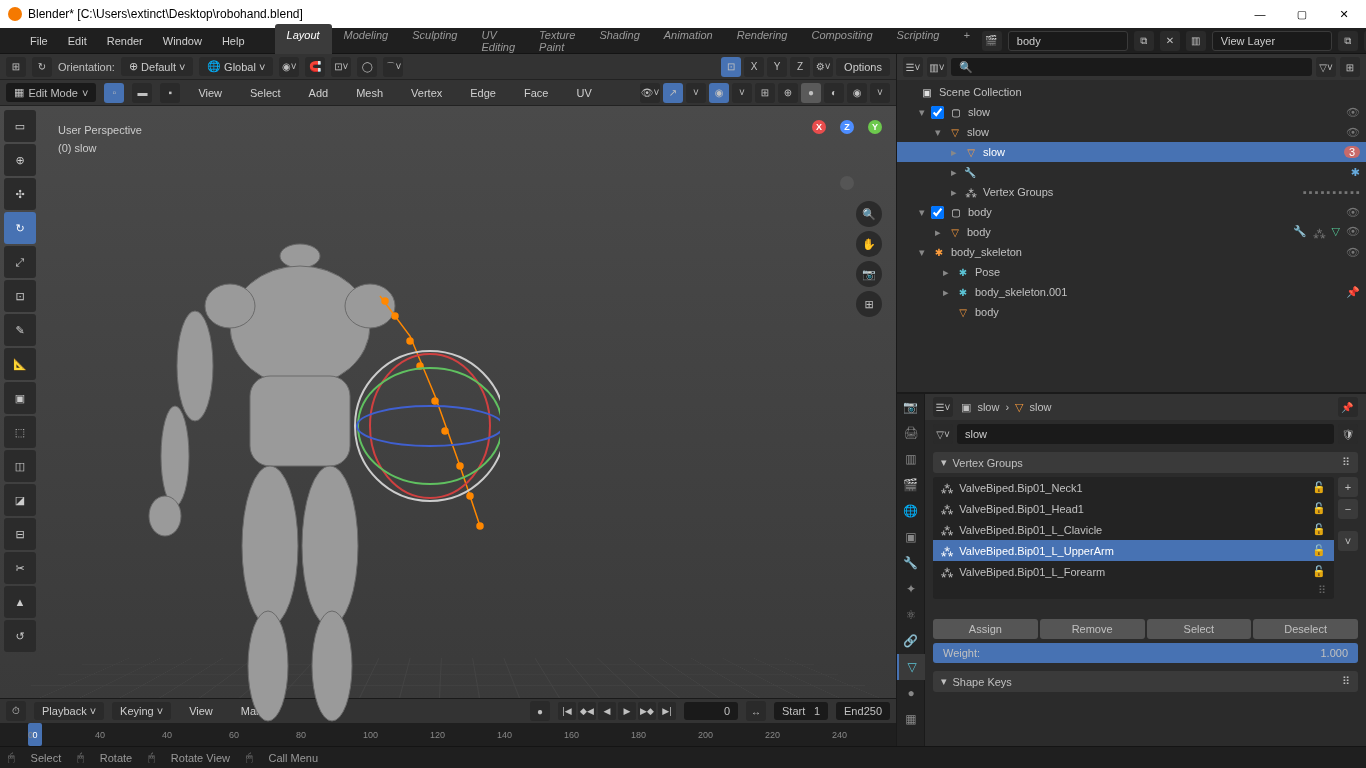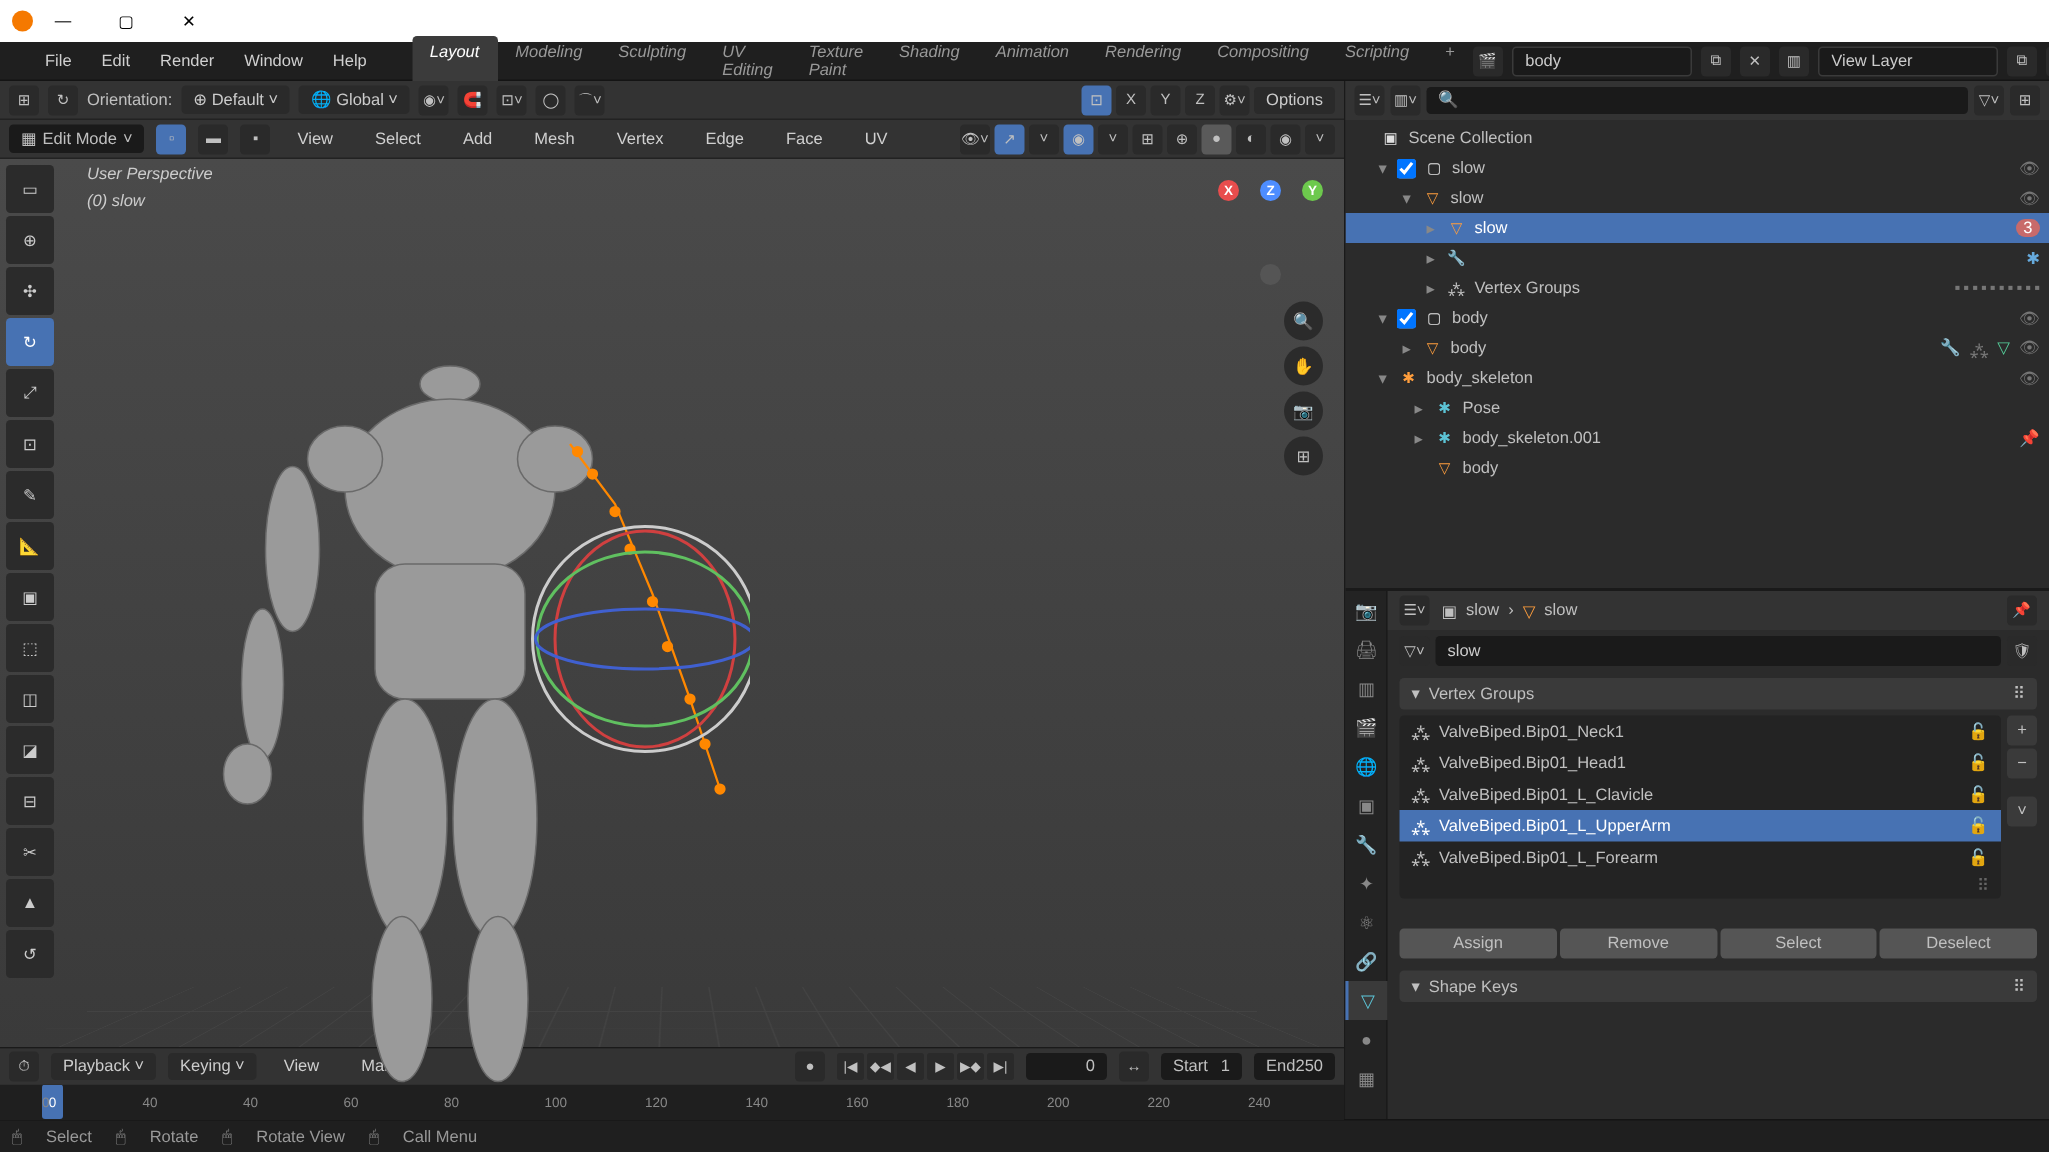--- a/index.html
+++ b/index.html
@@ -23,21 +23,21 @@
 .hdr-btn { background: #2a2a2a; padding: 3px 8px; border-radius: 3px; color: #ccc; cursor: pointer; display: flex; align-items: center; gap: 3px; }
 .icon-btn { width: 20px; height: 20px; background: #2a2a2a; border-radius: 3px; display: flex; align-items: center; justify-content: center; cursor: pointer; font-size: 10px; }
 .icon-btn.blue { background: #4772b3; }
 .viewport-toolbar { height: 26px; background: #333; display: flex; align-items: center; padding: 0 6px; gap: 8px; border-bottom: 1px solid #222; }
 .mode-select { background: #1a1a1a; padding: 3px 8px; border-radius: 3px; display: flex; align-items: center; gap: 4px; }
 .toolbar-right { margin-left: auto; display: flex; gap: 3px; align-items: center; }
 .viewport-body { flex: 1; position: relative; background: linear-gradient(180deg, #4a4a4a 0%, #3a3a3a 100%); }
 .toolbar-left { position: absolute; left: 4px; top: 4px; display: flex; flex-direction: column; gap: 2px; }
 .tool-btn { width: 32px; height: 32px; background: #2b2b2b; border-radius: 3px; display: flex; align-items: center; justify-content: center; cursor: pointer; color: #ccc; }
 .tool-btn.active { background: #4772b3; color: #fff; }
-.viewport-info { position: absolute; left: 58px; top: 2px; color: #ccc; line-height: 1.6; font-style: italic; }
+.viewport-info { position: absolute; left: 58px; top: 16px; color: #ccc; line-height: 1.6; }
 .gizmo-nav { position: absolute; right: 14px; top: 14px; width: 70px; height: 70px; }
 .axis-dot { position: absolute; width: 14px; height: 14px; border-radius: 50%; font-size: 9px; display: flex; align-items: center; justify-content: center; color: #fff; font-weight: bold; }
 .side-buttons { position: absolute; right: 14px; top: 95px; display: flex; flex-direction: column; gap: 4px; }
 .side-btn { width: 26px; height: 26px; background: #2b2b2b; border-radius: 50%; display: flex; align-items: center; justify-content: center; cursor: pointer; }
 .character { position: absolute; left: 100px; top: 100px; width: 400px; height: 520px; }
 .grid-floor { position: absolute; bottom: 0; left: 0; right: 0; height: 150px; background: repeating-linear-gradient(90deg, transparent, transparent 39px, #555 39px, #555 40px), repeating-linear-gradient(0deg, transparent, transparent 39px, #555 39px, #555 40px); opacity: 0.3; transform: perspective(500px) rotateX(70deg); transform-origin: bottom; }
 .right-panel { width: 470px; display: flex; flex-direction: column; background: #2b2b2b; border-left: 1px solid #1a1a1a; }
 .outliner { flex: 0 0 340px; display: flex; flex-direction: column; background: #2b2b2b; border-bottom: 2px solid #1a1a1a; }
 .outliner-header { height: 26px; background: #333; display: flex; align-items: center; padding: 0 6px; gap: 4px; }
 .outliner-search { flex: 1; background: #1a1a1a; border: none; color: #ccc; padding: 3px 8px; border-radius: 3px; height: 18px; }
@@ -85,20 +85,21 @@
 .ico-mesh { color: #ff9e3d; }
 .ico-arm { color: #5cc4d6; }
 .ico-coll { color: #e0e0e0; }
 svg { display: block; }
 </style>
 </head>
 <body>
 
 <div class="titlebar">
   <div class="titlebar-icon"></div>
+  <div class="titlebar-title">Blender* [C:\Users\extinct\Desktop\robohand.blend]</div>
   <div class="win-controls">
     <div class="win-btn">—</div>
     <div class="win-btn">▢</div>
     <div class="win-btn">✕</div>
   </div>
 </div>
 
 <div class="menubar">
   <div class="logo"></div>
   <div class="menubar-item">File</div>
@@ -516,20 +517,24 @@
               <div style="height:8px"></div>
               <div class="vg-btn">˅</div>
             </div>
           </div>
           <div class="action-row">
             <div class="action-btn">Assign</div>
             <div class="action-btn">Remove</div>
             <div class="action-btn">Select</div>
             <div class="action-btn">Deselect</div>
           </div>
+          <div class="weight-row">
+            <span class="weight-label">Weight:</span>
+            <span class="weight-val">1.000</span>
+          </div>
         </div>
         <div class="panel-section">
           <div class="panel-header">
             <span>▾</span>
               <span>Shape Keys</span>
               <span style="margin-left:auto">⠿</span>
           </div>
         </div>
       </div>
     </div>

